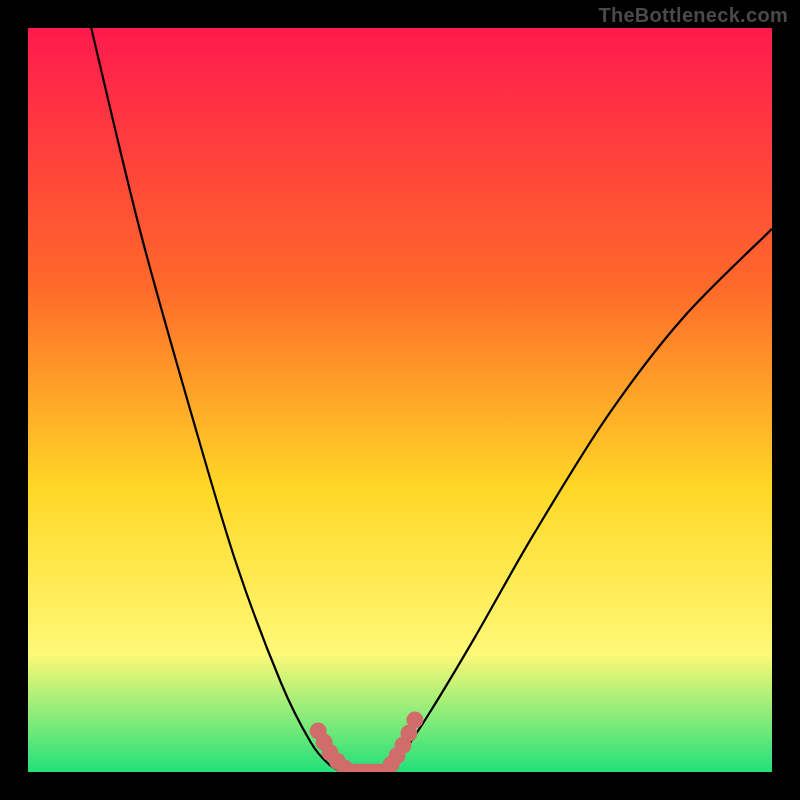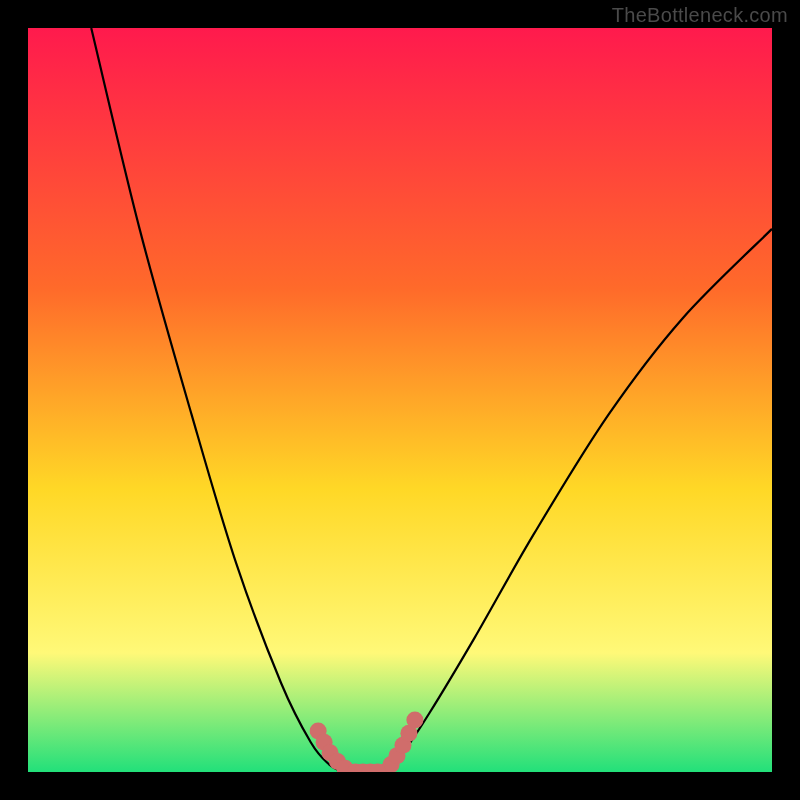--- a/index.html
+++ b/index.html
@@ -16,21 +16,21 @@
     width: 800px;
     height: 800px;
     background: #000;
   }
   .watermark {
     position: absolute;
     top: 4px;
     right: 12px;
     color: #4a4a4a;
     font-size: 20px;
-    font-weight: 400;
+    font-weight: 700;
     letter-spacing: 0.3px;
     z-index: 5;
   }
   .plot-area {
     position: absolute;
     left: 28px;
     top: 28px;
     width: 744px;
     height: 744px;
   }

